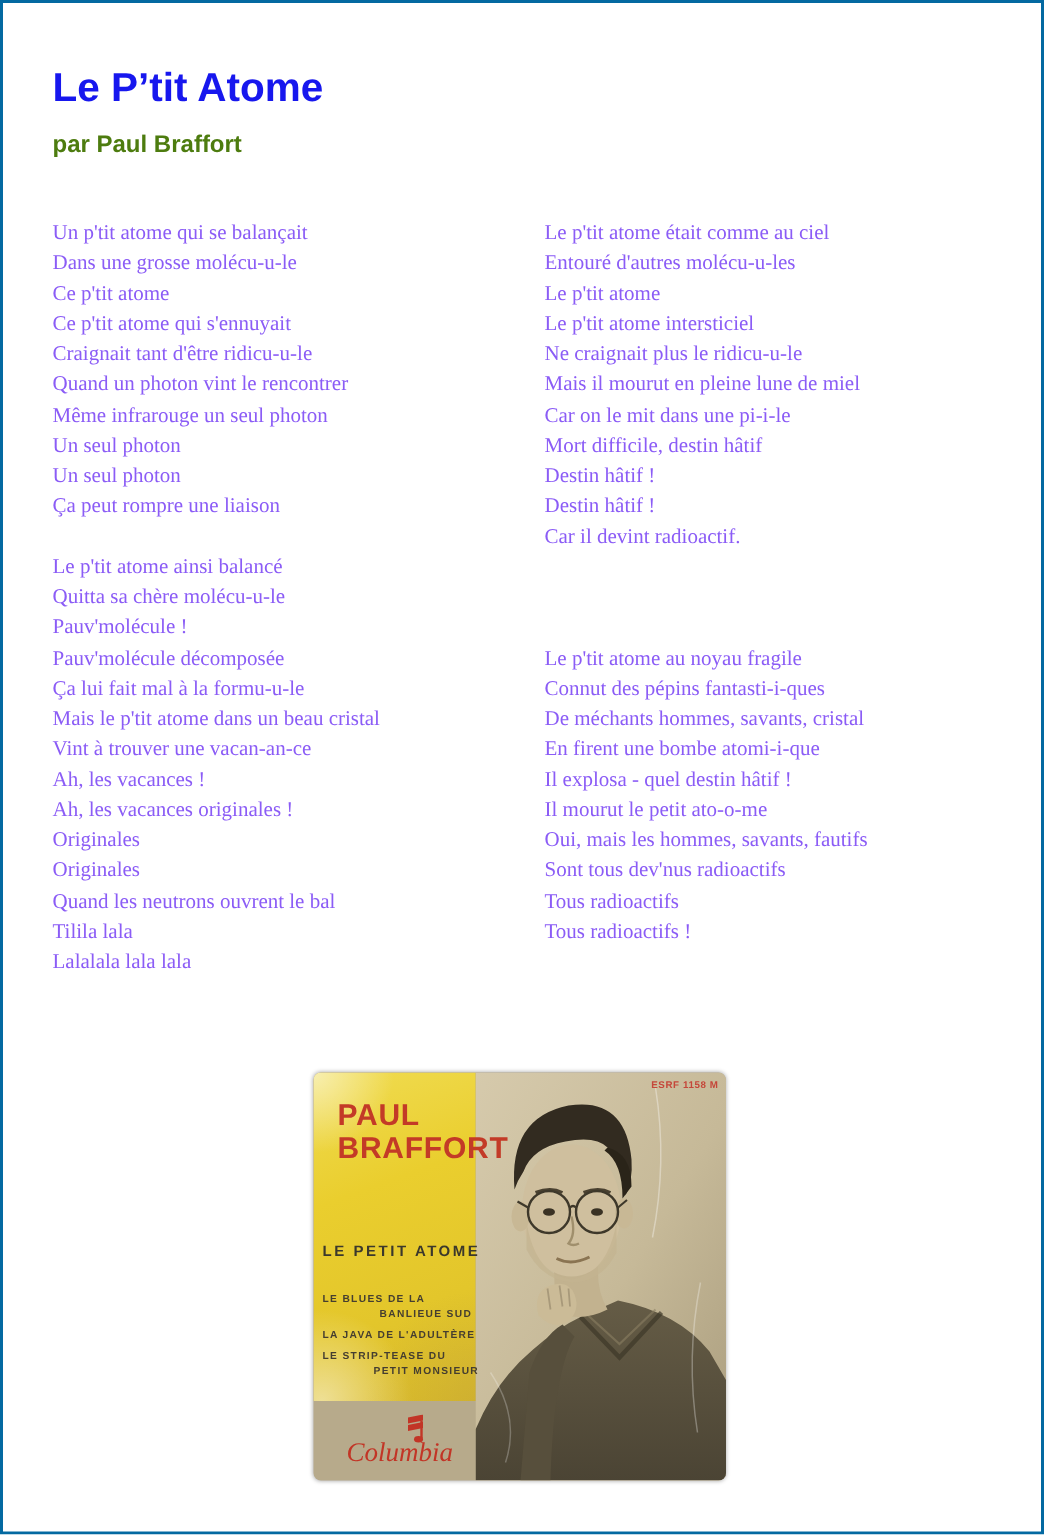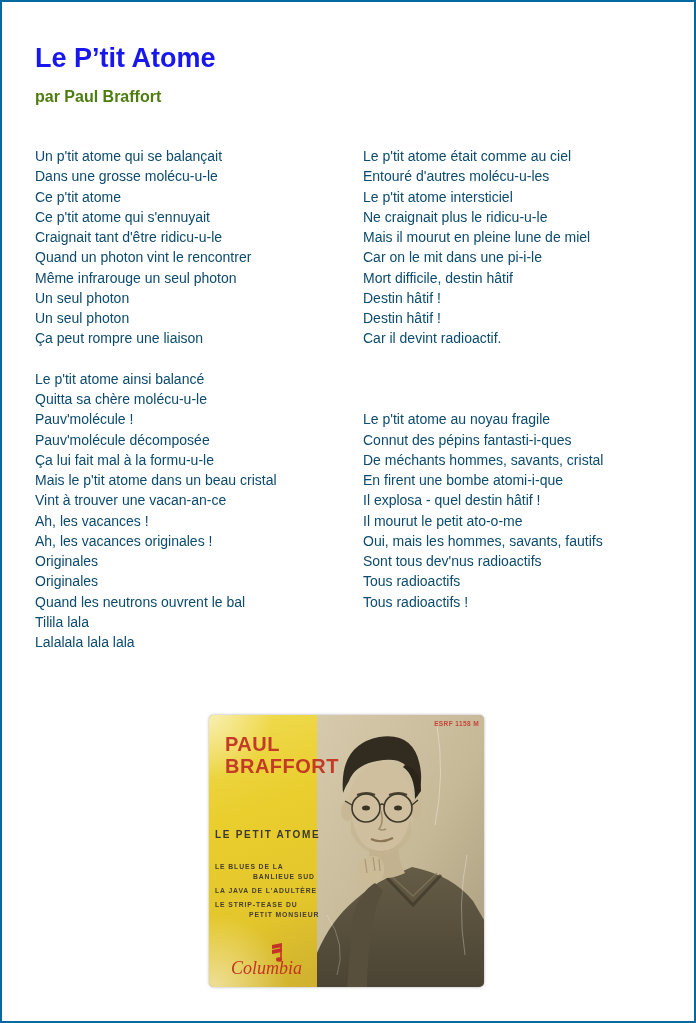--- a/index.html
+++ b/index.html
@@ -16,31 +16,31 @@
   }
   .subtitle {
     position:absolute; left:33px; top:73px;
     font-size:16px; font-weight:bold; color:#4d7c0f;
   }
   .col { position:absolute; top:144px; width:325px; }
   .col-left  { left:33px; }
   .col-right { left:361px; }
   .lyric-line {
     height:20.25px; line-height:20.25px;
-    font-size:14px; color:#0c4a6e; white-space:nowrap;
+    font-size:14px; color:#8b5cf6; white-space:nowrap;font-family:Liberation Serif, serif;
   }
 
   
   .cover {
     position:absolute; left:207px; top:713px; width:275px; height:272px;
     background:#b7aa8b; border-radius:5px; overflow:hidden;
     box-shadow:0 0 3px rgba(0,0,0,.35);
   }
   .cover-yellow {
-    position:absolute; left:0; top:0; width:108px; height:272px;
+    position:absolute; left:0; top:0; width:108px; height:219px;
     background:linear-gradient(160deg,#f0dc52 0%, #eace2e 35%, #e3c62b 70%, #d8b92a 100%);
   }
   .cover-yellow::before {
     content:""; position:absolute; left:0; top:0; width:100%; height:100%;
     background:
       radial-gradient(circle at 0% 0%, rgba(255,255,255,.55), rgba(255,255,255,0) 22%),
       radial-gradient(circle at 5% 100%, rgba(255,255,255,.5), rgba(255,255,255,0) 25%),
       radial-gradient(circle at 100% 100%, rgba(190,160,60,.35), rgba(190,160,60,0) 30%);
   }
   .artist {
@@ -100,20 +100,21 @@
       <div class="lyric-line">Ah, les vacances originales !</div>
       <div class="lyric-line">Originales</div>
       <div class="lyric-line">Originales</div>
       <div class="lyric-line">Quand les neutrons ouvrent le bal</div>
       <div class="lyric-line">Tilila lala</div>
       <div class="lyric-line">Lalalala lala lala</div>
     </div>
   <div class="col col-right">
       <div class="lyric-line">Le p'tit atome était comme au ciel</div>
       <div class="lyric-line">Entouré d'autres molécu-u-les</div>
+      <div class="lyric-line">Le p'tit atome</div>
       <div class="lyric-line">Le p'tit atome intersticiel</div>
       <div class="lyric-line">Ne craignait plus le ridicu-u-le</div>
       <div class="lyric-line">Mais il mourut en pleine lune de miel</div>
       <div class="lyric-line">Car on le mit dans une pi-i-le</div>
       <div class="lyric-line">Mort difficile, destin hâtif</div>
       <div class="lyric-line">Destin hâtif !</div>
       <div class="lyric-line">Destin hâtif !</div>
       <div class="lyric-line">Car il devint radioactif.</div>
       <div class="lyric-line">&nbsp;</div>
       <div class="lyric-line">&nbsp;</div>

